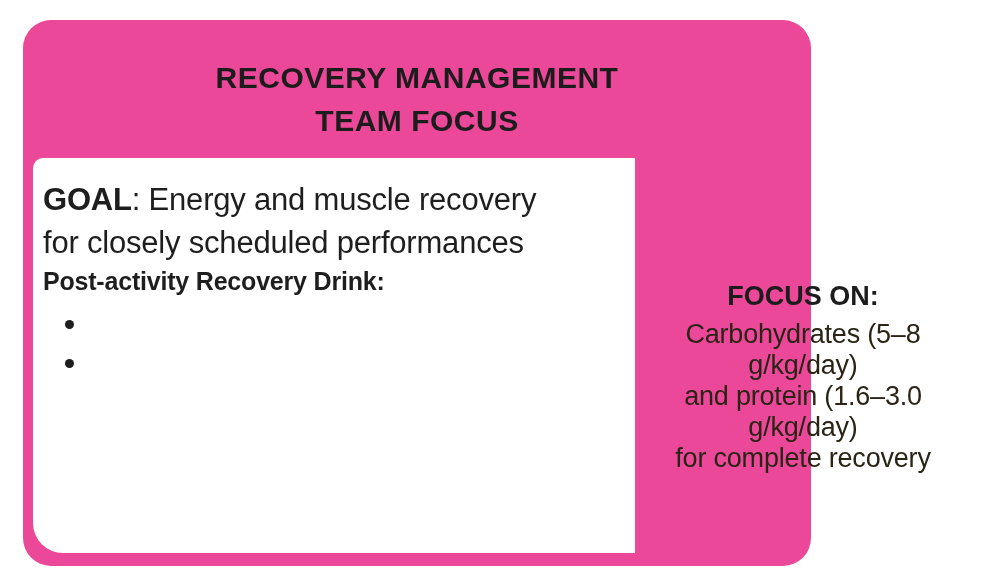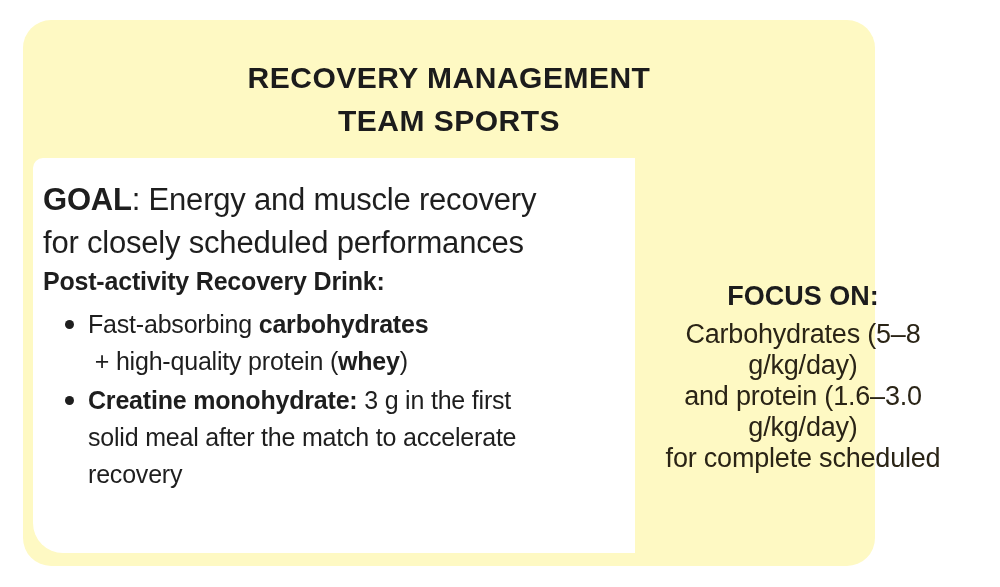--- a/index.html
+++ b/index.html
@@ -13,23 +13,23 @@
     height: 587px;
     background: #ffffff;
     font-family: "Liberation Sans", sans-serif;
     color: #1e1e1e;
     overflow: hidden;
   }
   .card {
     position: absolute;
     left: 23px;
     top: 20px;
-    width: 852px;
+    width: 788px;
     height: 546px;
-    background: #fef9c3;
+    background: #ec4899;
     border-radius: 28px;
   }
   .card-title {
     position: absolute;
     top: 36px;
     left: 0;
     width: 100%;
     text-align: center;
     font-weight: bold;
     font-size: 30px;
@@ -115,45 +115,40 @@
   }
 </style>
 </head>
 <body>
 
 <div class="page">
   <div class="card">
 
     <div class="card-title">
       <div>RECOVERY MANAGEMENT</div>
-      <div>TEAM SPORTS</div>
+      <div>TEAM FOCUS</div>
     </div>
 
     <div class="content-panel">
       <div class="goal-text rich"><b>GOAL</b><span>: Energy and muscle recovery
 for closely scheduled performances</span></div>
 
       <div class="drink-heading">Post-activity Recovery Drink:</div>
 
       <div class="bullet-list">
         <div class="bullet-item">
           <span class="bullet-dot"></span>
-          <span class="bullet-text rich"><span>Fast-absorbing </span><b>carbohydrates</b><span>
- + high-quality protein (</span><b>whey</b><span>)</span></span>
         </div>
         <div class="bullet-item">
           <span class="bullet-dot"></span>
-          <span class="bullet-text rich"><b>Creatine monohydrate:</b><span> 3 g in the first
-solid meal after the match to accelerate
-recovery</span></span>
         </div>
       </div>
     </div>
 
     <div class="focus-section">
       <div class="focus-heading">FOCUS ON:</div>
       <div class="focus-line">Carbohydrates (5–8 g/kg/day)</div>
       <div class="focus-line">and protein (1.6–3.0 g/kg/day)</div>
-      <div class="focus-line">for complete scheduled</div>
+      <div class="focus-line">for complete recovery</div>
     </div>
 
   </div>
 </div>
 
 </body></html>

